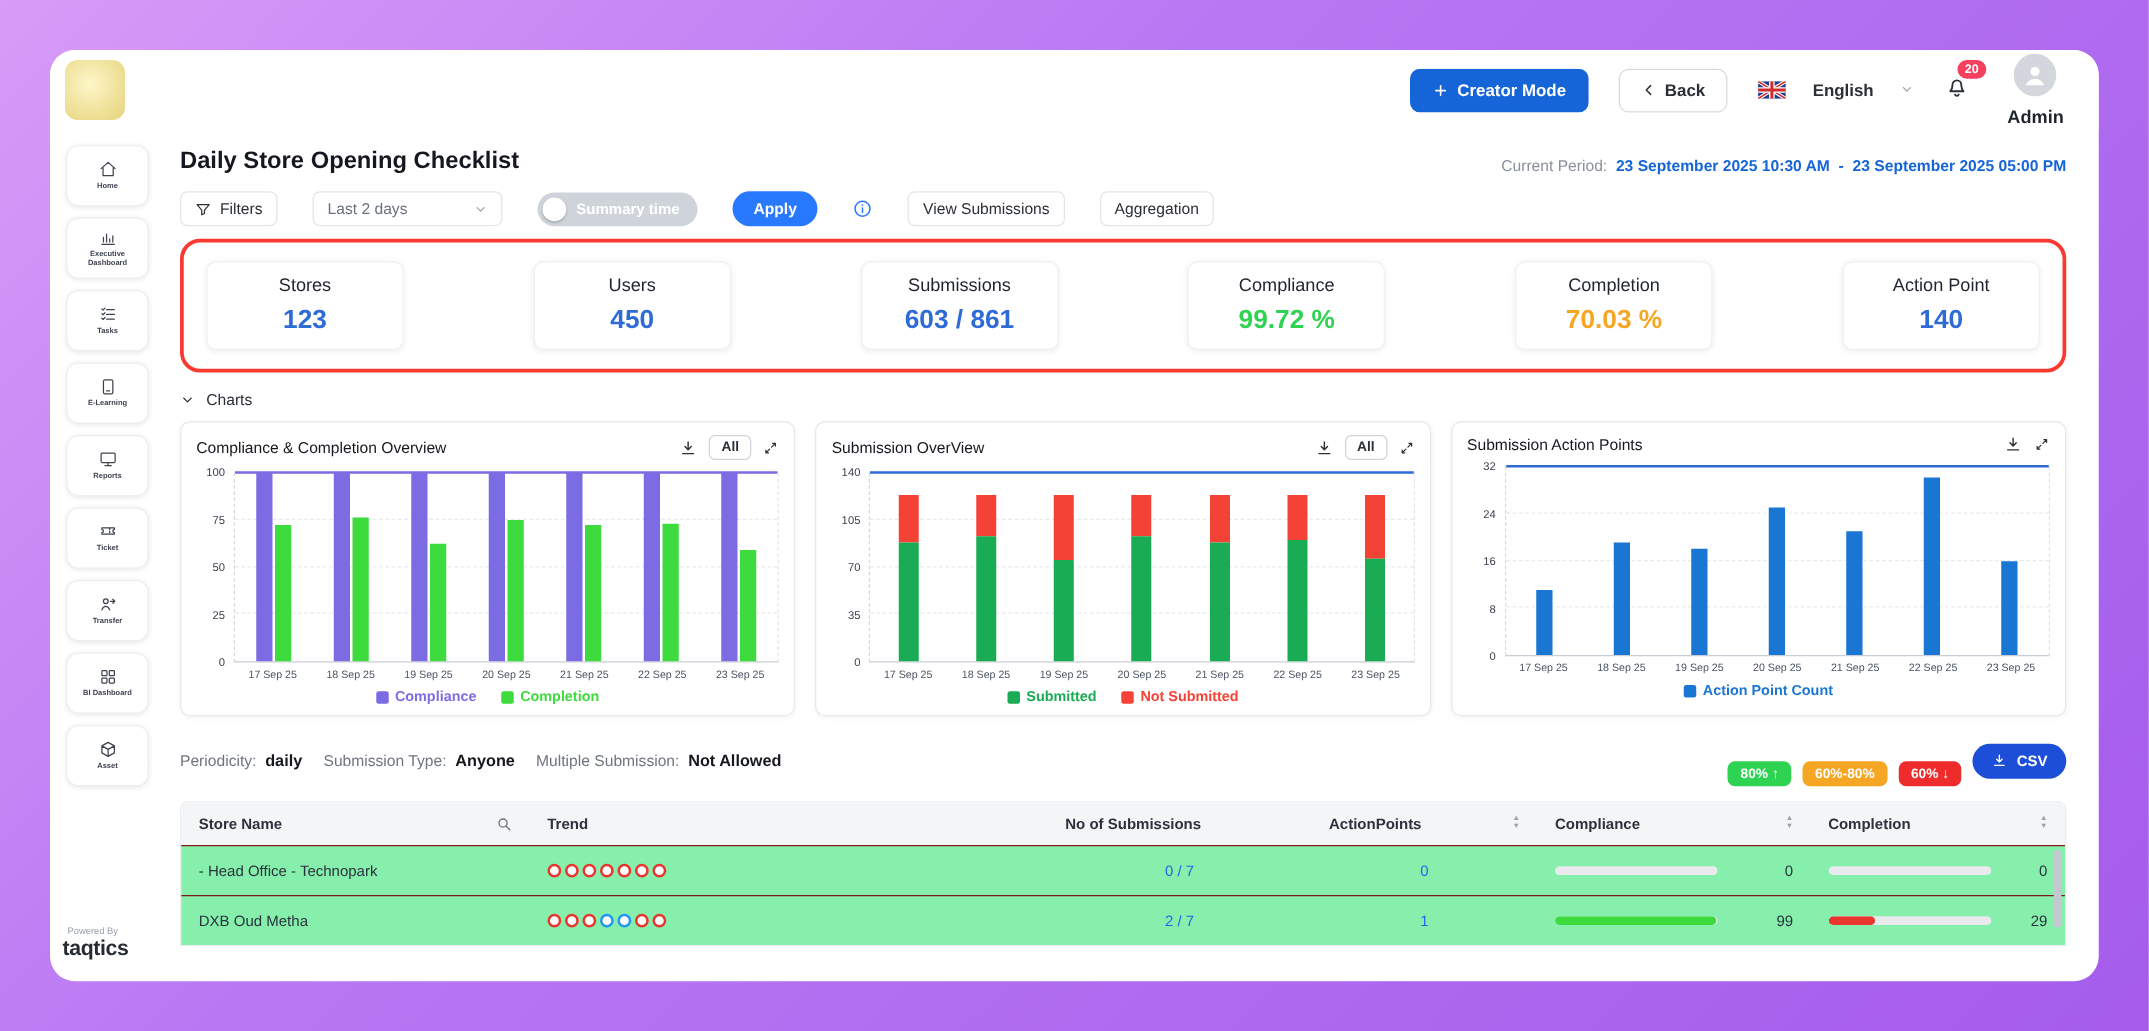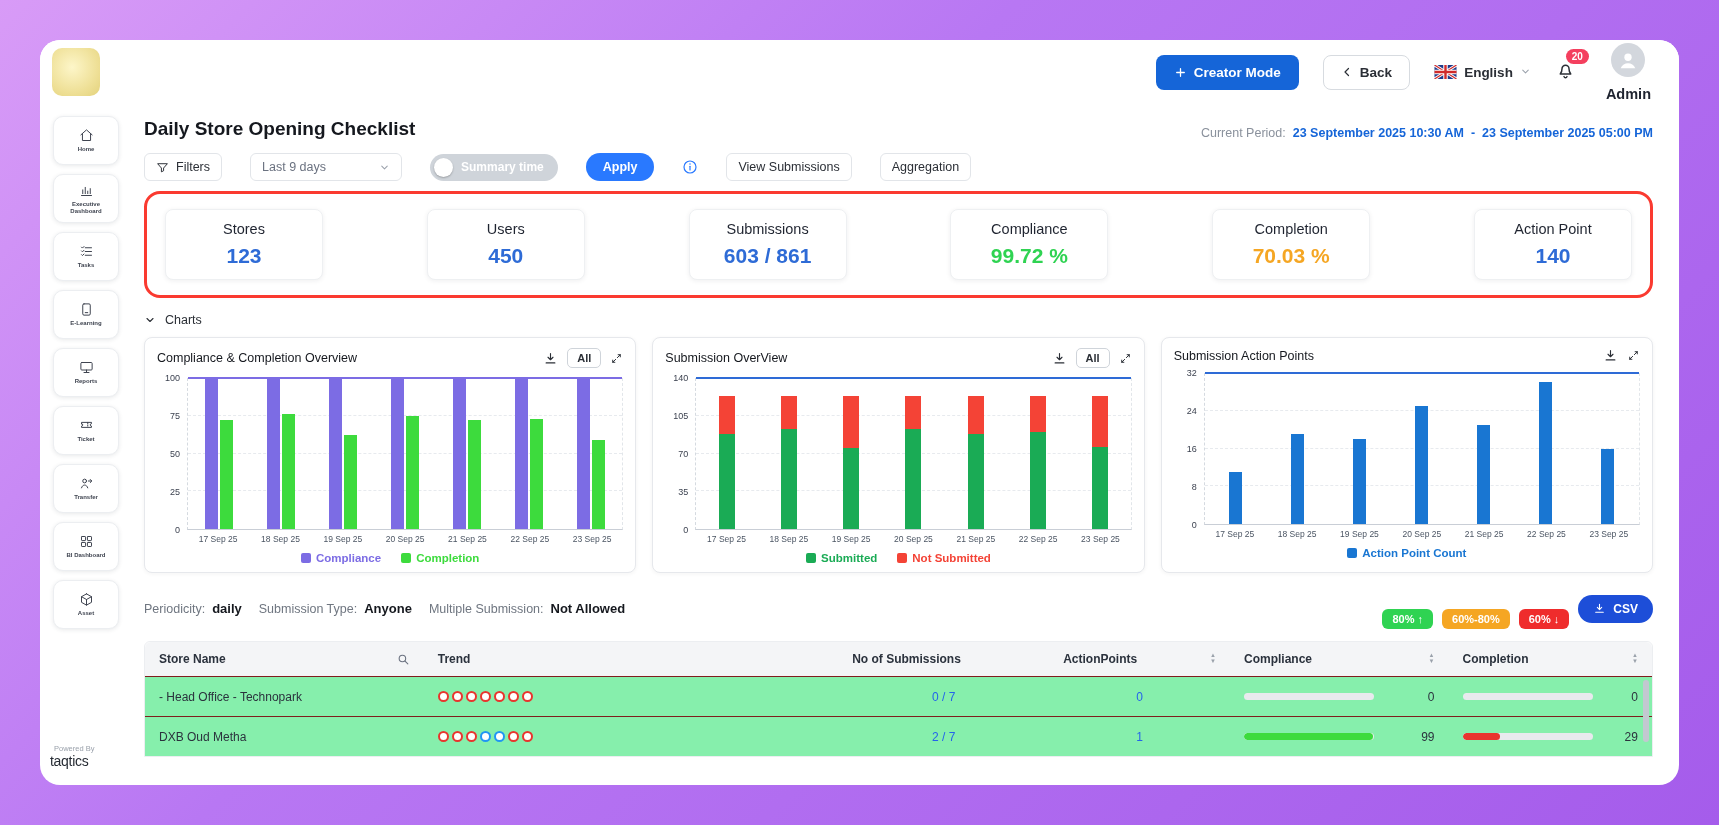--- a/index.html
+++ b/index.html
@@ -14,38 +14,38 @@
   
   .topbar { position:absolute; top:0; left:0; right:0; height:64px; display:flex; align-items:center;
             justify-content:space-between; padding:8px 28px 8px 12px; background:#fff; z-index:5; }
   .logo { width:48px; height:48px; border-radius:10px;
           background:radial-gradient(circle at 42% 40%, #fdf6c9, #eedf95 65%, #e3d27c); }
   .top-right { display:flex; align-items:center; gap:24px; }
   .btn { display:inline-flex; align-items:center; gap:7px; border-radius:8px; font-size:13.5px;
          cursor:pointer; border:1px solid transparent; font-family:inherit; background:#fff; }
   .btn-primary { background:#1565d8; color:#fff; padding:9px 17px; font-weight:bold; }
   .btn-outline { border-color:#d7dbe0; color:#2b2f36; padding:9px 17px; font-weight:bold; }
-  .lang { display:flex; align-items:center; gap:7px; font-size:13.5px; color:#2b2f36; font-weight:bold; cursor:pointer; }
+  .lang { display:flex; align-items:center; gap:21px; font-size:13.5px; color:#2b2f36; font-weight:bold; cursor:pointer; }
   .chev { color:#9aa1ab; }
   .bell-wrap { position:relative; cursor:pointer; margin-right:6px; }
   .badge { position:absolute; top:-11px; right:-13px; background:#f43f5e; color:#fff; font-size:10px;
            font-weight:bold; border-radius:9px; padding:2px 6px; }
   .admin { display:flex; align-items:center; gap:9px; font-size:14.5px; color:#1f2430; font-weight:bold; cursor:pointer;flex-direction:column; }
   .avatar { width:34px; height:34px; border-radius:50%; background:#d3d7dd; display:flex; align-items:center;
             justify-content:center; overflow:hidden; }
 
   
   .sidebar { position:absolute; left:13px; top:76px; width:66px; display:flex; flex-direction:column; gap:9px; }
   .side-item { background:#fff; border:1px solid #eceef1; box-shadow:0 1px 4px rgba(30,35,45,.10);
                border-radius:10px; height:49px; display:flex; flex-direction:column; align-items:center;
                justify-content:center; gap:3px; color:#3f4450; cursor:pointer; padding:0 3px; }
   .side-label { font-size:6px; text-align:center; line-height:1.15; color:#3f4450; font-weight:bold; }
   .powered { position:absolute; left:10px; bottom:16px; width:90px; }
   .powered-by { font-size:7.5px; color:#9aa1ab; margin-left:4px; }
-  .brand { font-size:14px; font-weight:normal; color:#262b33; letter-spacing:-0.3px; }
+  .brand { font-size:17px; font-weight:bold; color:#262b33; letter-spacing:-0.3px; }
 
   
   .main { position:absolute; left:104px; top:64px; right:26px; bottom:0; }
   .title-row { display:flex; justify-content:space-between; align-items:flex-end; margin-top:14px; }
   .page-title { font-size:19px; font-weight:bold; color:#15181e; }
   .period { font-size:12.5px; display:flex; gap:7px; align-items:center; }
   .period-label { color:#8a919c; }
   .period-date { color:#1565d8; font-weight:bold; }
 
   .filter-row { display:flex; align-items:center; gap:28px; margin-top:13px; }
@@ -257,21 +257,21 @@
     </div>
 
     <div class="filter-row">
       <button class="chip">
         <svg width="13" height="13" viewBox="0 0 24 24" fill="none" stroke="#2b2f36" stroke-width="1.8" stroke-linejoin="round">
             <path d="M3 5h18l-7 8v5l-4 2v-7L3 5z"></path>
           </svg>
         <span>Filters</span>
       </button>
       <div class="chip date-select">
-        <span>Last 9 days</span>
+        <span>Last 2 days</span>
         <svg width="11" height="11" viewBox="0 0 24 24" fill="none" stroke="#9aa1ab" stroke-width="2.2" stroke-linecap="round" stroke-linejoin="round">
             <path d="M6 9l6 6 6-6"></path>
           </svg>
       </div>
       <span class="summary-toggle">
         <span class="knob"></span>
         <span>Summary time</span>
       </span>
       <button class="apply-btn">Apply</button>
       <span class="info">

